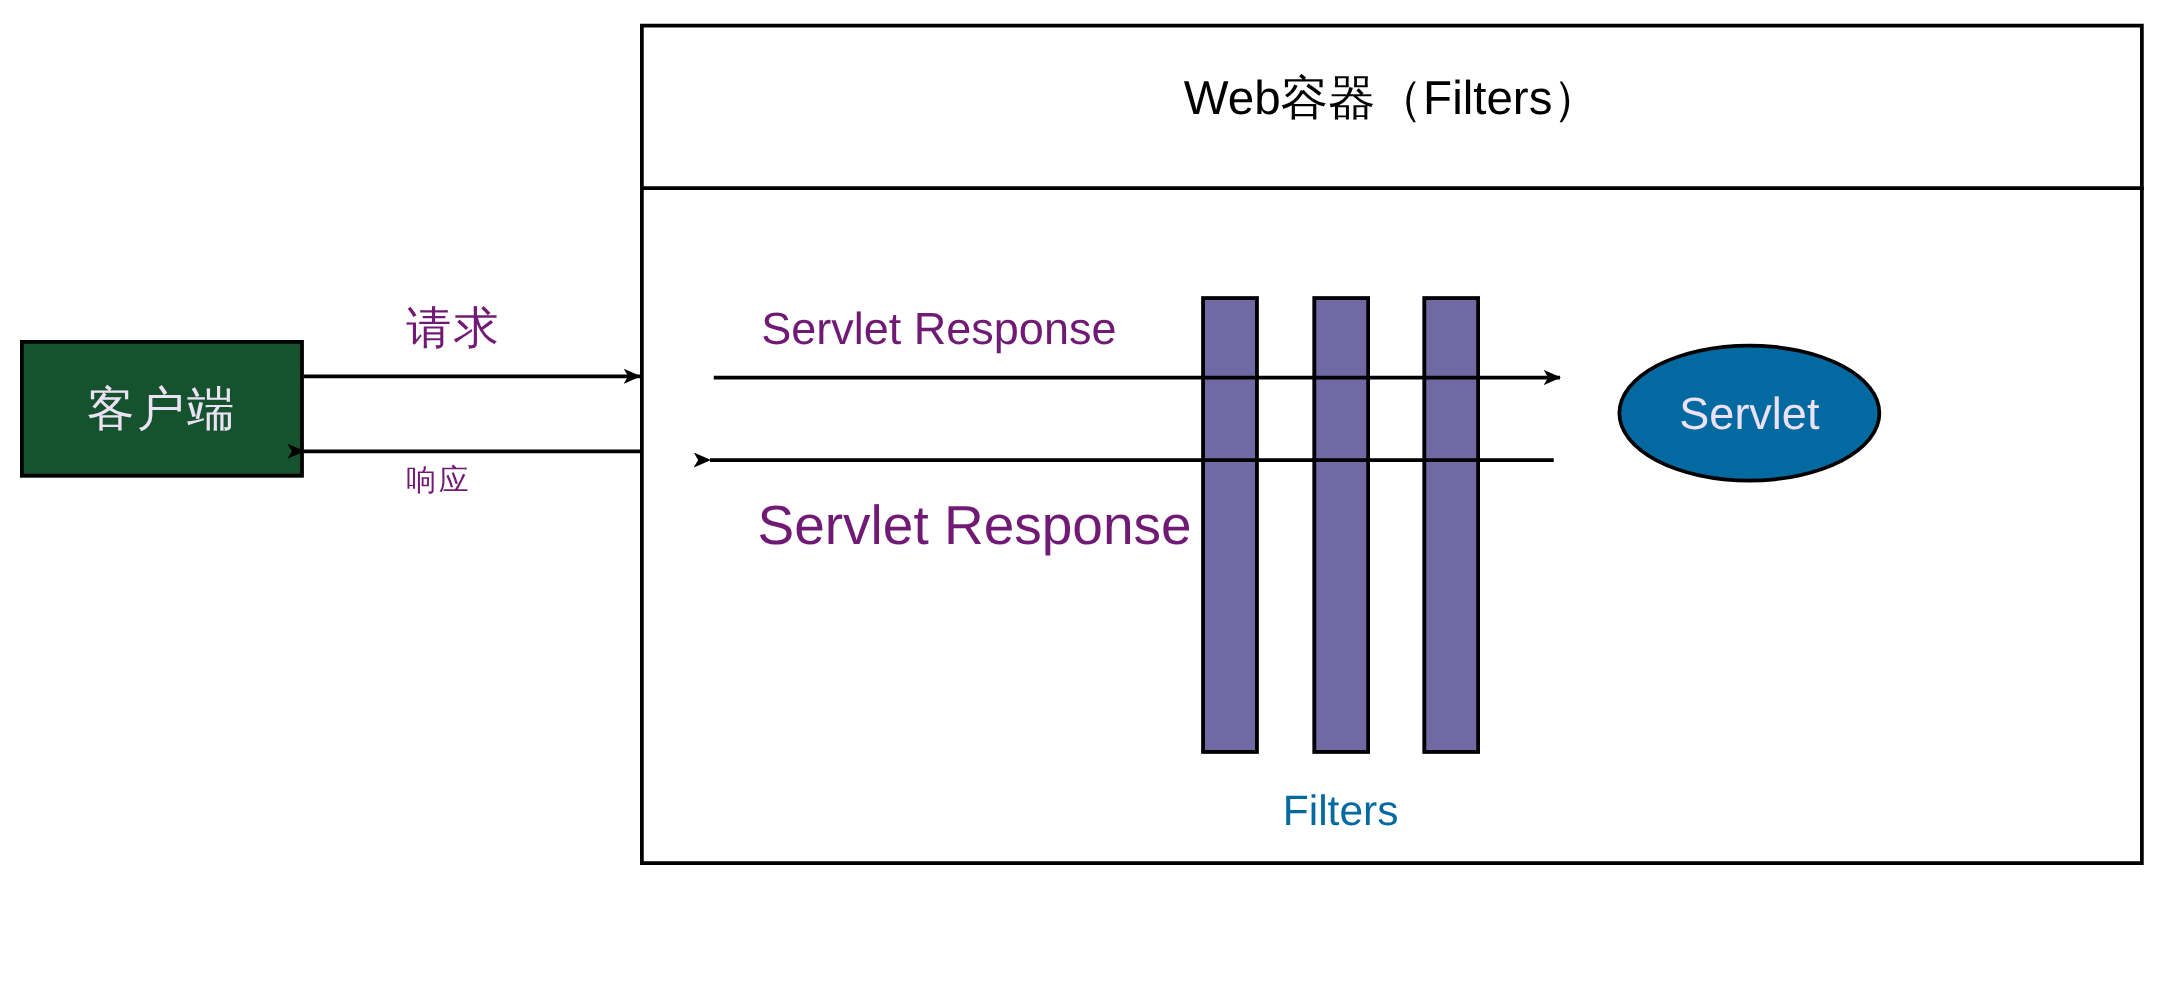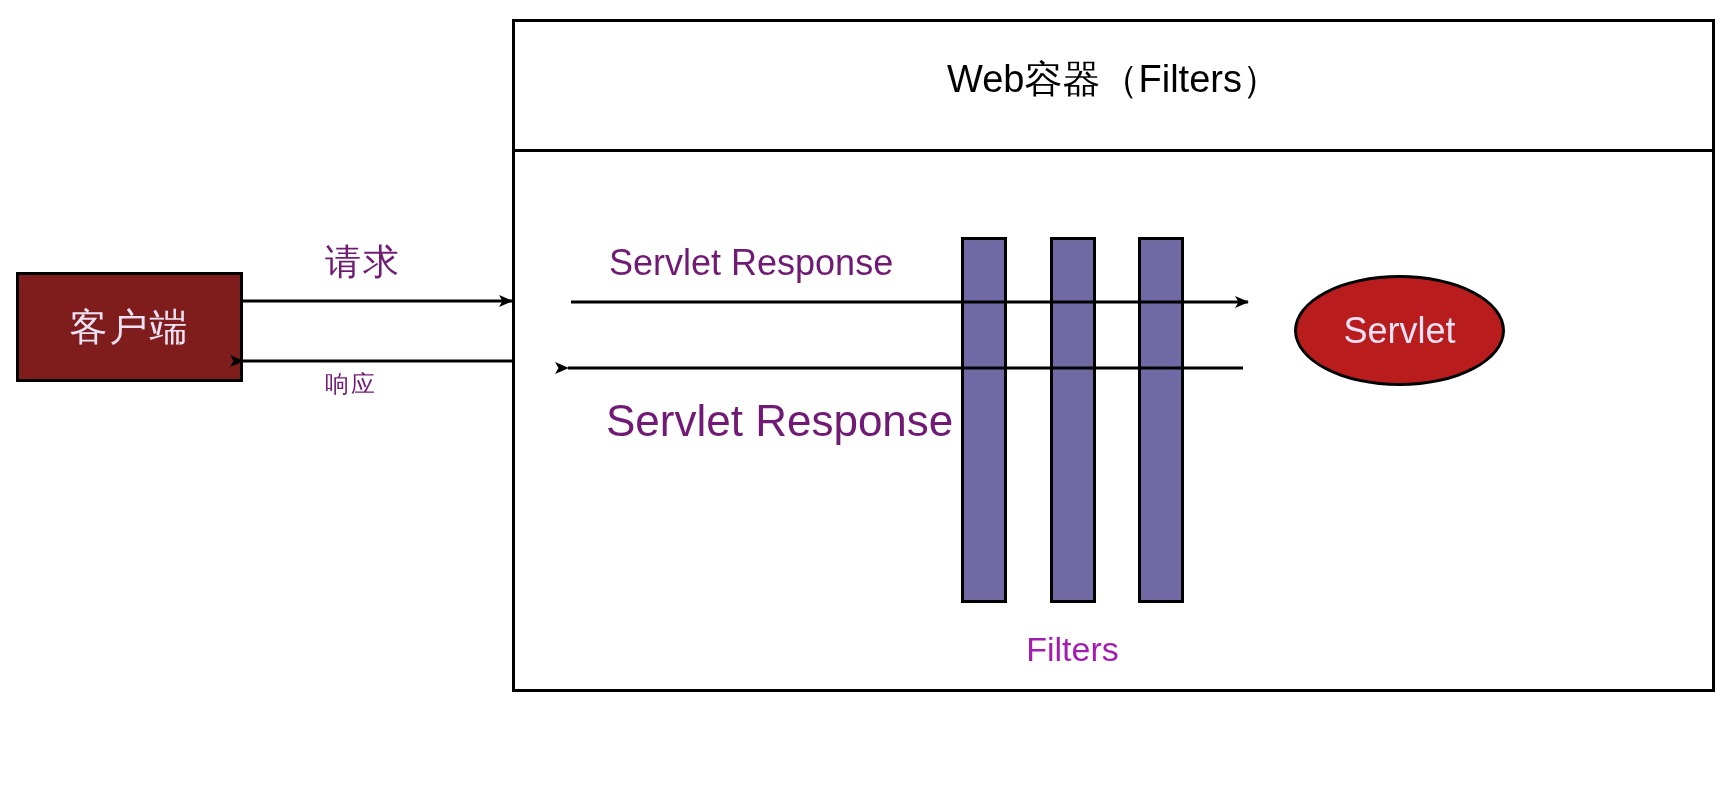--- a/index.html
+++ b/index.html
@@ -50,42 +50,42 @@
     white-space: nowrap;
   }
 
   
   .client-box {
     position: absolute;
     left: 16px;
     top: 272px;
     width: 227px;
     height: 110px;
-    background: #7f1d1d;
+    background: #14532d;
     border: 3px solid #000000;
     box-sizing: border-box;
     display: flex;
     align-items: center;
     justify-content: center;
   }
   .client-label {
     font-size: 38px;
     color: #EDE2F5;
     letter-spacing: 2px;
     white-space: nowrap;
   }
 
   
   .servlet-ellipse {
     position: absolute;
     left: 1294px;
     top: 275px;
     width: 211px;
     height: 111px;
-    background: #b91c1c;
+    background: #0369a1;
     border: 3px solid #000000;
     border-radius: 50%;
     box-sizing: border-box;
     display: flex;
     align-items: center;
     justify-content: center;
   }
   .servlet-label {
     font-size: 36px;
     color: #EDE2F5;
@@ -106,21 +106,21 @@
   .filter-bar-2 { left: 1050px; }
   .filter-bar-3 { left: 1138px; }
 
   .filters-label {
     position: absolute;
     left: 961px;
     width: 223px;
     top: 630px;
     text-align: center;
     font-size: 34px;
-    color: #a21caf;
+    color: #0369a1;
     white-space: nowrap;
   }
 
   
   .svg-layer {
     position: absolute;
     left: 0;
     top: 0;
     width: 1732px;
     height: 786px;

